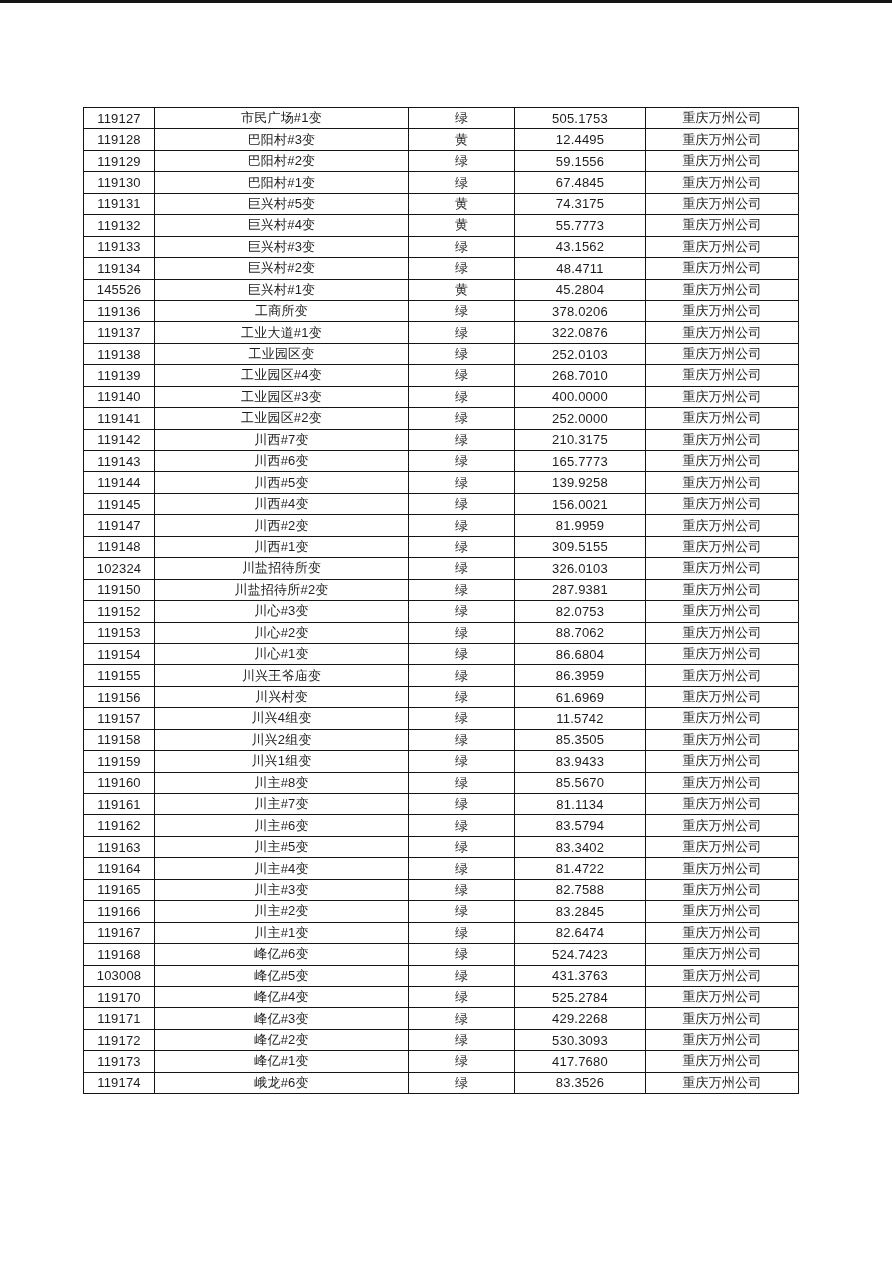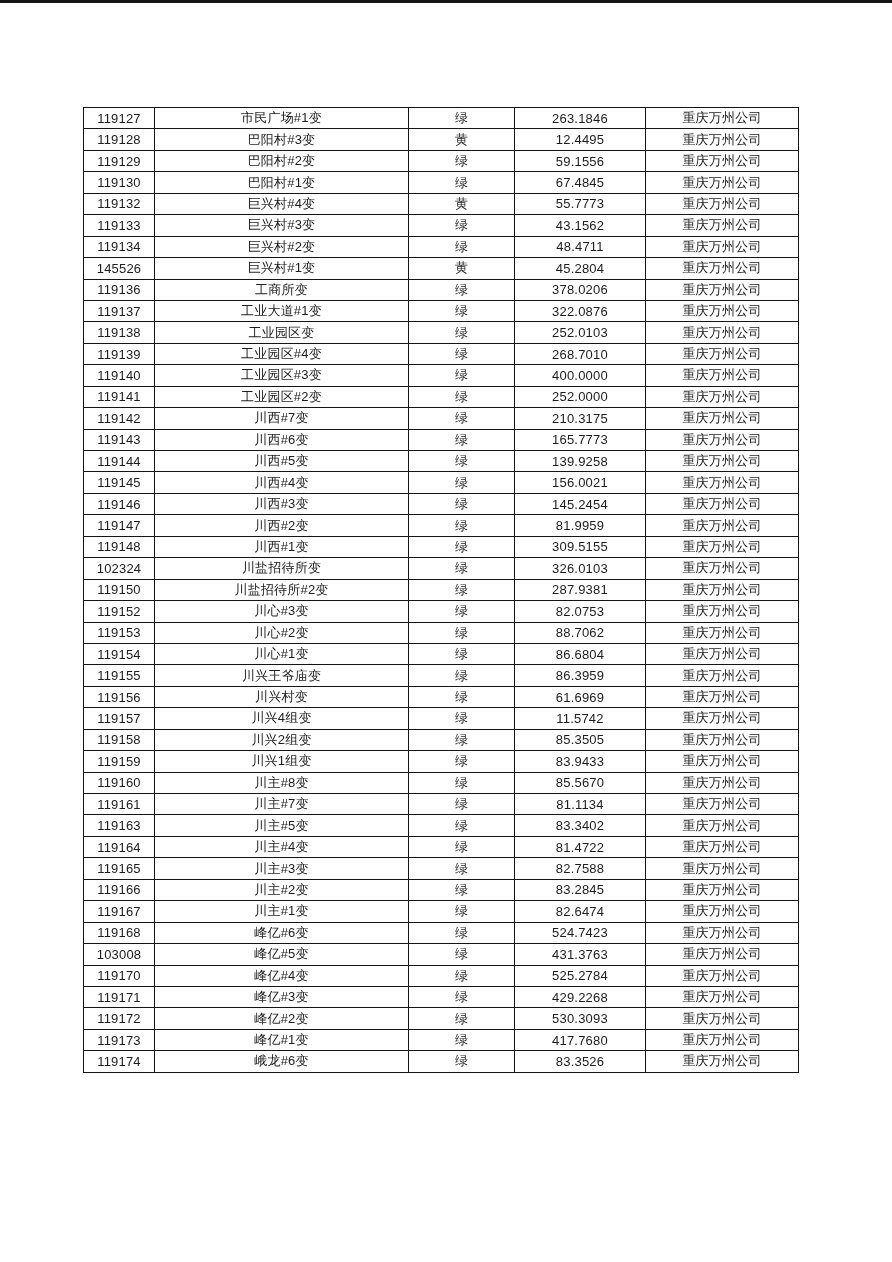--- a/index.html
+++ b/index.html
@@ -59,21 +59,21 @@
       <col style="width:254px">
       <col style="width:106px">
       <col style="width:131px">
       <col style="width:153px">
     </colgroup>
     <tbody id="table-body">
         <tr>
           <td>119127</td>
           <td>市民广场#1变</td>
           <td>绿</td>
-          <td>263.1846</td>
+          <td>505.1753</td>
           <td>重庆万州公司</td>
         </tr>
         <tr>
           <td>119128</td>
           <td>巴阳村#3变</td>
           <td>黄</td>
           <td>12.4495</td>
           <td>重庆万州公司</td>
         </tr>
         <tr>
@@ -84,20 +84,27 @@
           <td>重庆万州公司</td>
         </tr>
         <tr>
           <td>119130</td>
           <td>巴阳村#1变</td>
           <td>绿</td>
           <td>67.4845</td>
           <td>重庆万州公司</td>
         </tr>
         <tr>
+          <td>119131</td>
+          <td>巨兴村#5变</td>
+          <td>黄</td>
+          <td>74.3175</td>
+          <td>重庆万州公司</td>
+        </tr>
+        <tr>
           <td>119132</td>
           <td>巨兴村#4变</td>
           <td>黄</td>
           <td>55.7773</td>
           <td>重庆万州公司</td>
         </tr>
         <tr>
           <td>119133</td>
           <td>巨兴村#3变</td>
           <td>绿</td>
@@ -182,27 +189,20 @@
           <td>重庆万州公司</td>
         </tr>
         <tr>
           <td>119145</td>
           <td>川西#4变</td>
           <td>绿</td>
           <td>156.0021</td>
           <td>重庆万州公司</td>
         </tr>
         <tr>
-          <td>119146</td>
-          <td>川西#3变</td>
-          <td>绿</td>
-          <td>145.2454</td>
-          <td>重庆万州公司</td>
-        </tr>
-        <tr>
           <td>119147</td>
           <td>川西#2变</td>
           <td>绿</td>
           <td>81.9959</td>
           <td>重庆万州公司</td>
         </tr>
         <tr>
           <td>119148</td>
           <td>川西#1变</td>
           <td>绿</td>
@@ -284,20 +284,27 @@
           <td>川主#8变</td>
           <td>绿</td>
           <td>85.5670</td>
           <td>重庆万州公司</td>
         </tr>
         <tr>
           <td>119161</td>
           <td>川主#7变</td>
           <td>绿</td>
           <td>81.1134</td>
+          <td>重庆万州公司</td>
+        </tr>
+        <tr>
+          <td>119162</td>
+          <td>川主#6变</td>
+          <td>绿</td>
+          <td>83.5794</td>
           <td>重庆万州公司</td>
         </tr>
         <tr>
           <td>119163</td>
           <td>川主#5变</td>
           <td>绿</td>
           <td>83.3402</td>
           <td>重庆万州公司</td>
         </tr>
         <tr>

